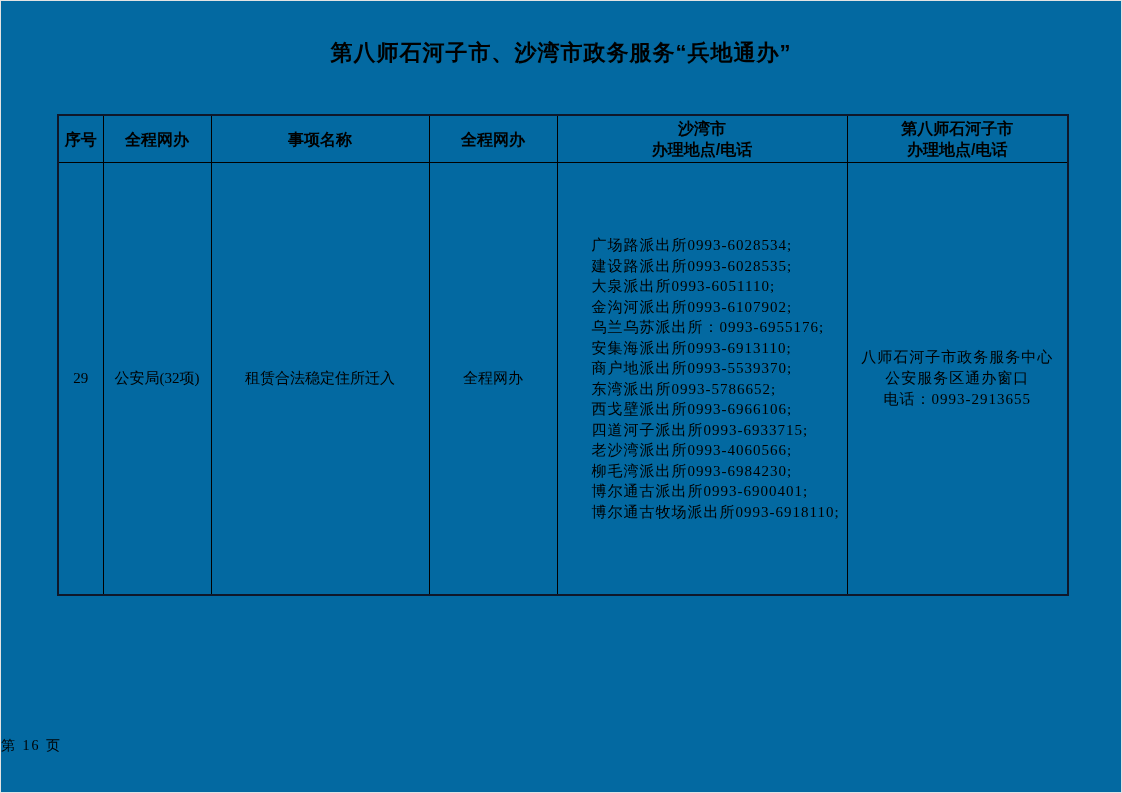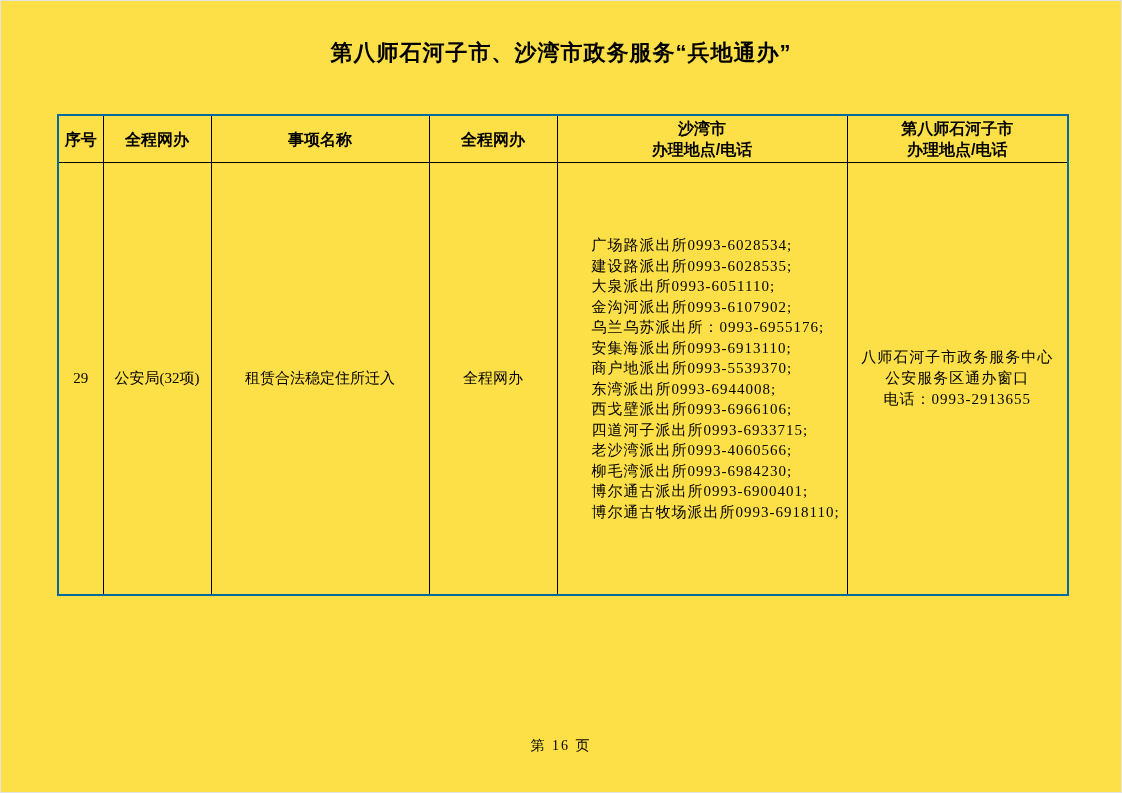--- a/index.html
+++ b/index.html
@@ -4,21 +4,21 @@
 <style>
   html, body {
     margin: 0;
     padding: 0;
     background: #ffffff;
   }
   .page {
     position: relative;
     width: 1122px;
     height: 793px;
-    background: #fde047;
+    background: #0369a1;
     box-sizing: border-box;
     border: 1px solid #e3e3e3;
     overflow: hidden;
     font-family: "Liberation Serif", serif;
     color: #000000;
   }
   .doc-title {
     position: absolute;
     top: 34px;
     left: 0;
@@ -39,21 +39,21 @@
     border-collapse: collapse;
     table-layout: fixed;
     width: 1010px;
   }
   table.bdtb th, table.bdtb td {
     border: 1px solid #000;
     padding: 0;
     vertical-align: middle;
   }
   table.bdtb {
-    border: 2px solid #0369a1;
+    border: 2px solid #0f172a;
   }
   table.bdtb thead th {
     height: 46px;
     font-family: "Liberation Sans", sans-serif;
     font-weight: 700;
     font-size: 16px;
     line-height: 21px;
     text-align: center;
   }
   table.bdtb tbody td {
@@ -71,21 +71,21 @@
   .center-lines {
     text-align: center;
     line-height: 21px;
     letter-spacing: 1px;
   }
   .page-footer {
     position: absolute;
     top: 736px;
     left: 0;
     width: 100%;
-    text-align: center;
+    text-align: left;
     font-size: 14px;
     letter-spacing: 2px;
   }
 </style>
 </head>
 <body>
 
 <div class="page">
 
   <div class="doc-title">
@@ -126,21 +126,21 @@
           <td>全程网办</td>
           <td>
             <div class="loc-list">
                 <div>广场路派出所0993-6028534;</div>
                 <div>建设路派出所0993-6028535;</div>
                 <div>大泉派出所0993-6051110;</div>
                 <div>金沟河派出所0993-6107902;</div>
                 <div>乌兰乌苏派出所：0993-6955176;</div>
                 <div>安集海派出所0993-6913110;</div>
                 <div>商户地派出所0993-5539370;</div>
-                <div>东湾派出所0993-6944008;</div>
+                <div>东湾派出所0993-5786652;</div>
                 <div>西戈壁派出所0993-6966106;</div>
                 <div>四道河子派出所0993-6933715;</div>
                 <div>老沙湾派出所0993-4060566;</div>
                 <div>柳毛湾派出所0993-6984230;</div>
                 <div>博尔通古派出所0993-6900401;</div>
                 <div>博尔通古牧场派出所0993-6918110;</div>
               </div>
           </td>
           <td>
             <div class="center-lines">

